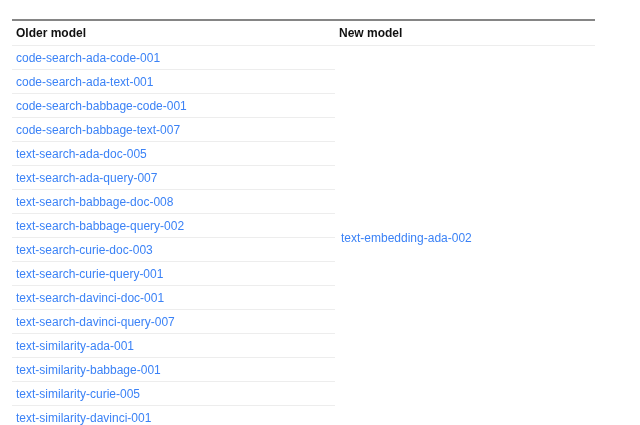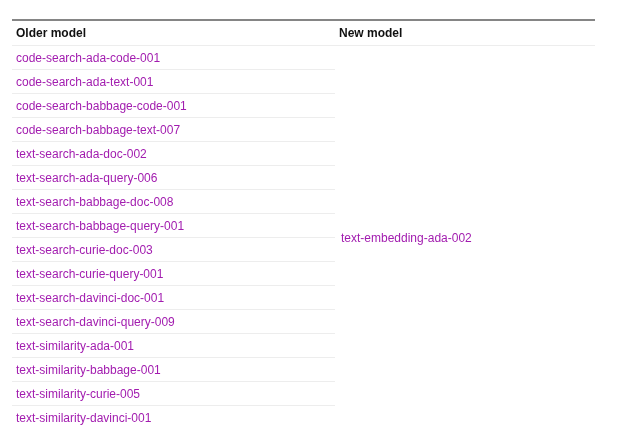--- a/index.html
+++ b/index.html
@@ -53,21 +53,21 @@
     padding: 6px 4px 6px 4px;
     height: 10px;
     vertical-align: middle;
     border-bottom: 1px solid #ededed;
     background: #ffffff;
   }
 
   .model-table td {
     text-align: left;
     font-size: 12px;
-    color: #a21caf;
+    color: #3b82f6;
     padding: 0 4px;
     height: 23px;
     vertical-align: middle;
     border-bottom: 1px solid #ededed;
     background: #ffffff;
     white-space: nowrap;
     overflow: hidden;
   }
 
   
@@ -112,42 +112,42 @@
       <tr>
         <td class="old-cell">code-search-ada-text-001</td>
       </tr>
       <tr>
         <td class="old-cell">code-search-babbage-code-001</td>
       </tr>
       <tr>
         <td class="old-cell">code-search-babbage-text-007</td>
       </tr>
       <tr>
-        <td class="old-cell">text-search-ada-doc-002</td>
+        <td class="old-cell">text-search-ada-doc-005</td>
       </tr>
       <tr>
-        <td class="old-cell">text-search-ada-query-006</td>
+        <td class="old-cell">text-search-ada-query-007</td>
       </tr>
       <tr>
         <td class="old-cell">text-search-babbage-doc-008</td>
       </tr>
       <tr>
-        <td class="old-cell">text-search-babbage-query-001</td>
+        <td class="old-cell">text-search-babbage-query-002</td>
       </tr>
       <tr>
         <td class="old-cell">text-search-curie-doc-003</td>
       </tr>
       <tr>
         <td class="old-cell">text-search-curie-query-001</td>
       </tr>
       <tr>
         <td class="old-cell">text-search-davinci-doc-001</td>
       </tr>
       <tr>
-        <td class="old-cell">text-search-davinci-query-009</td>
+        <td class="old-cell">text-search-davinci-query-007</td>
       </tr>
       <tr>
         <td class="old-cell">text-similarity-ada-001</td>
       </tr>
       <tr>
         <td class="old-cell">text-similarity-babbage-001</td>
       </tr>
       <tr>
         <td class="old-cell">text-similarity-curie-005</td>
       </tr>

